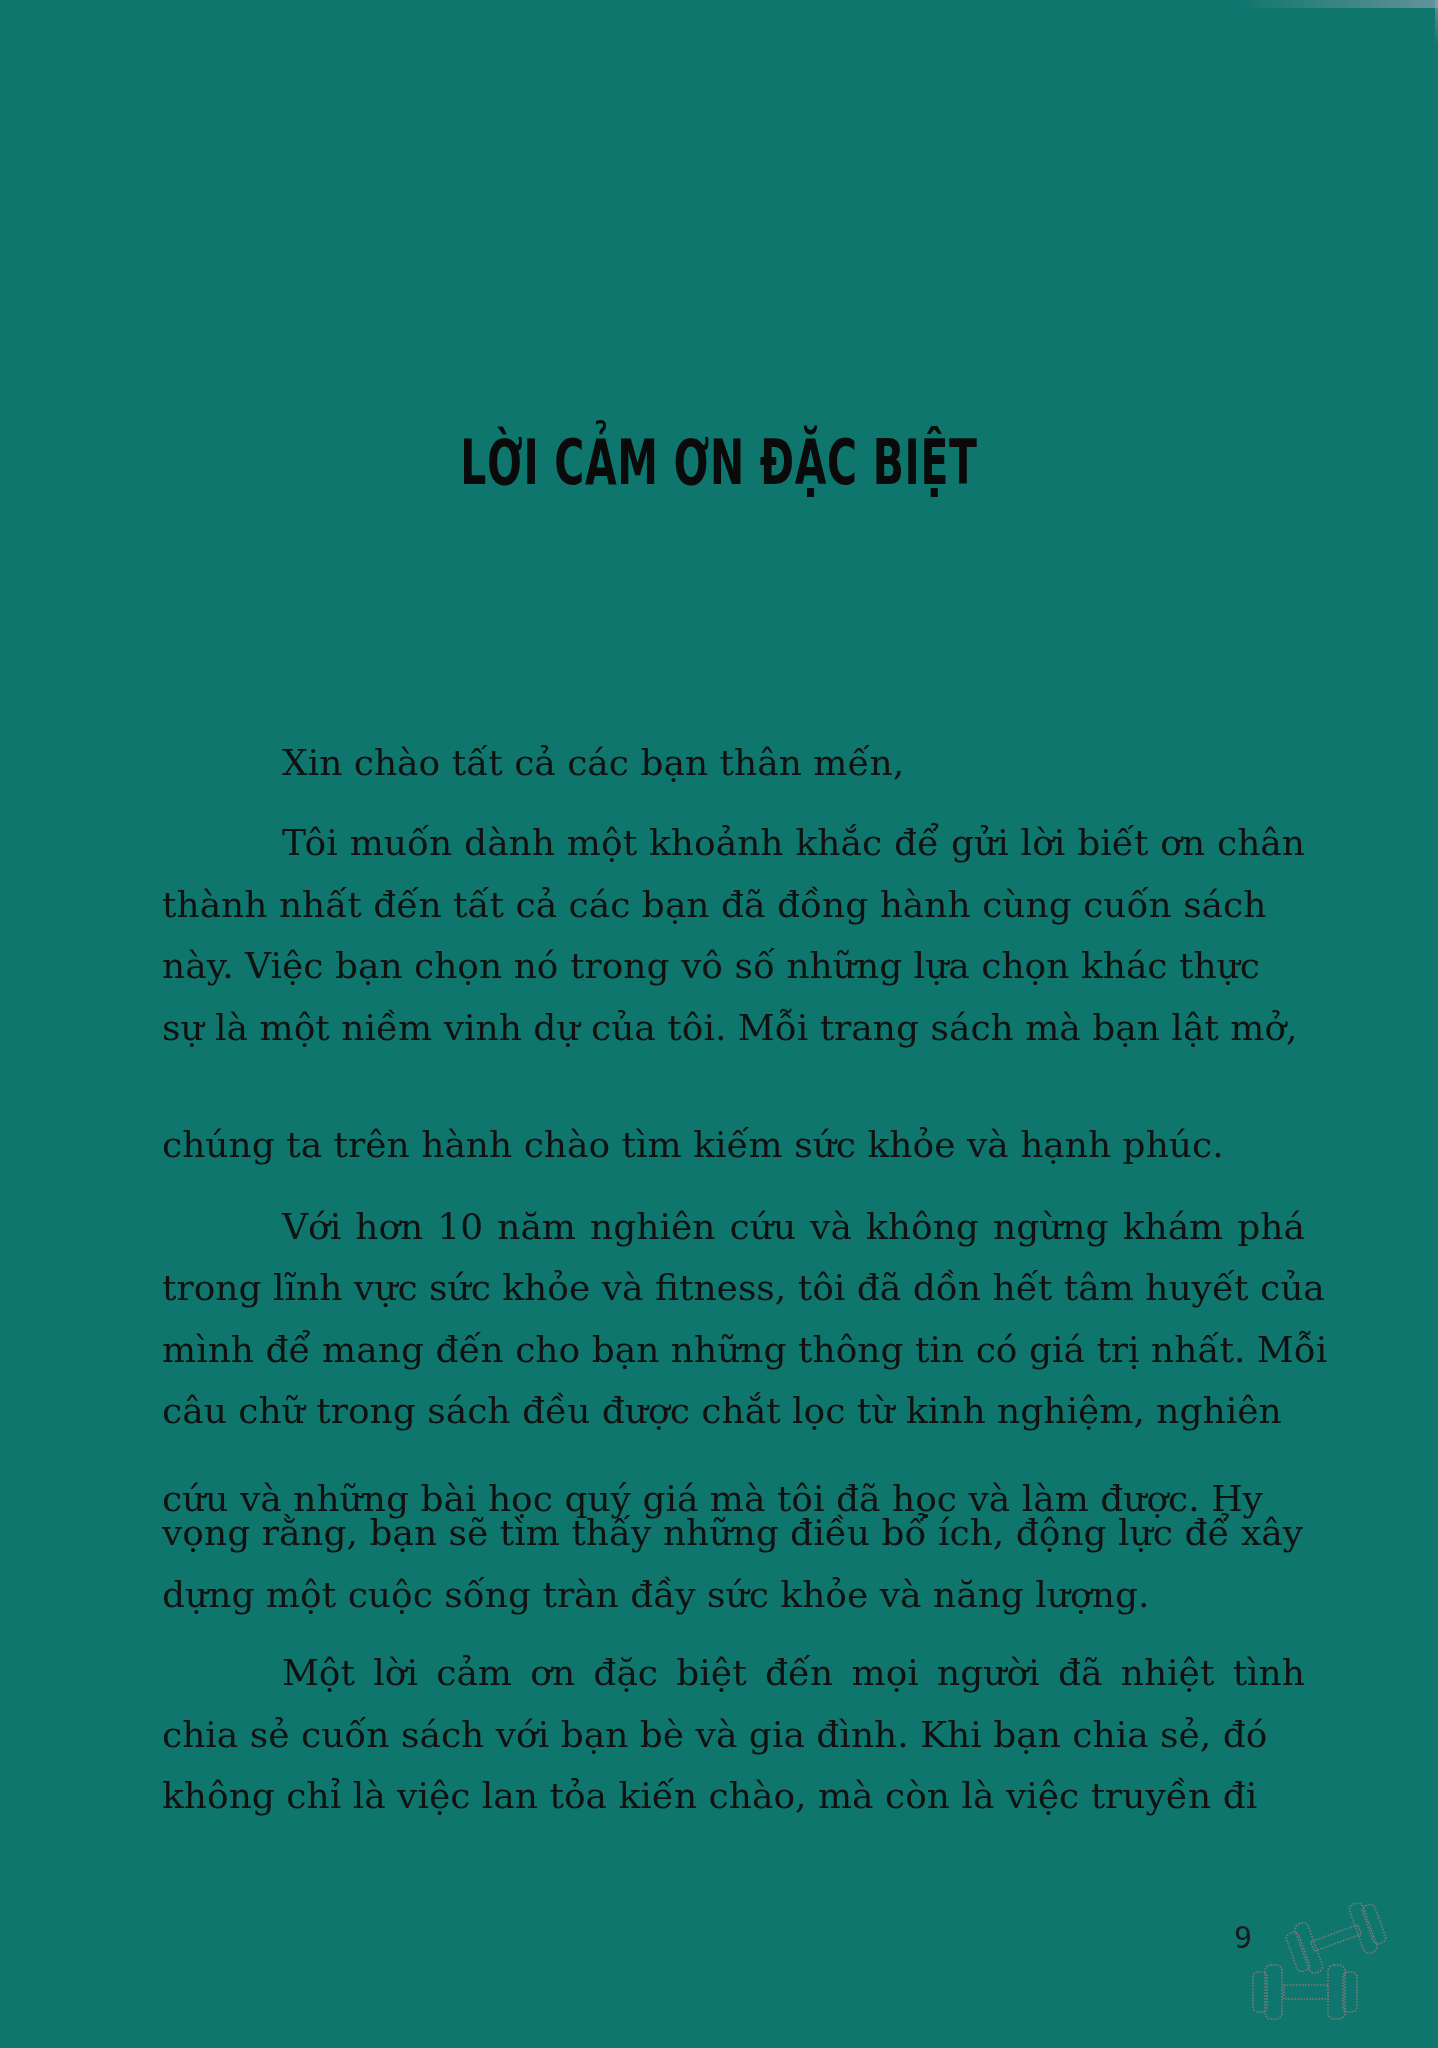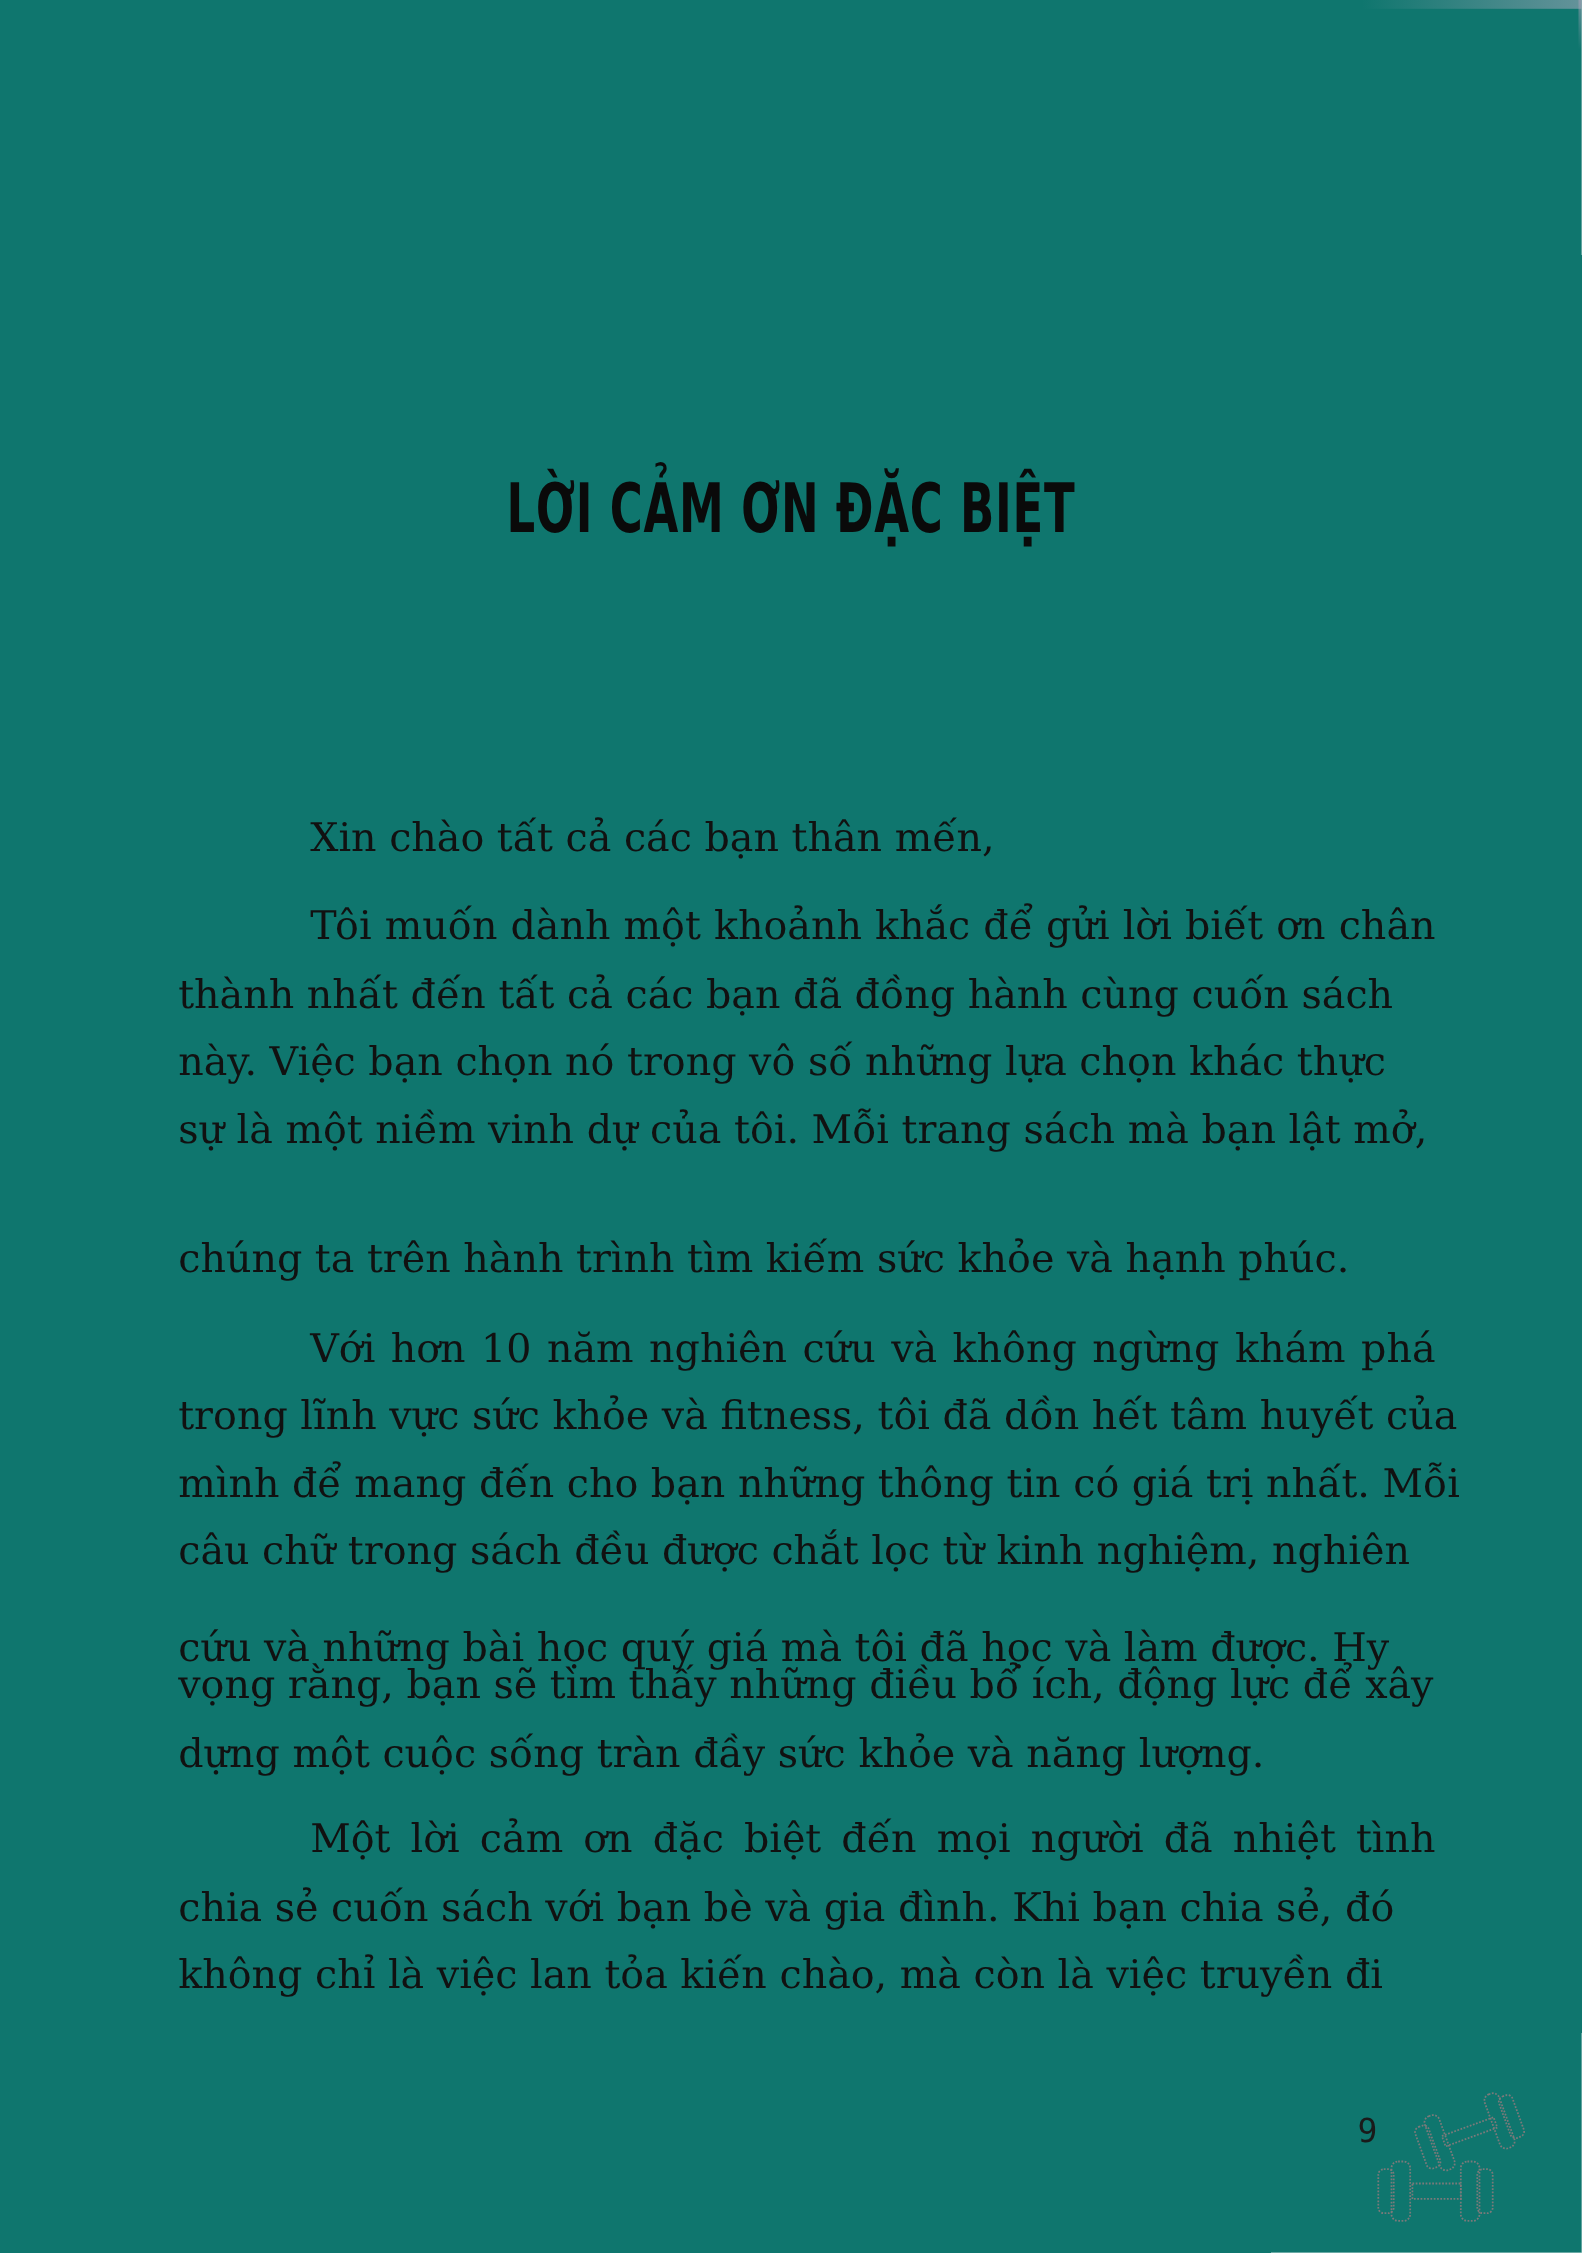--- a/index.html
+++ b/index.html
@@ -99,21 +99,21 @@
   <div class="page-edge-right"></div>
 
   <h1 class="title" style="margin:0;">LỜI CẢM ƠN ĐẶC BIỆT</h1>
 
   <div class="line first last" style="top:732px;">Xin chào tất cả các bạn thân mến,</div>
 
   <div class="line first" style="top:812px;">Tôi muốn dành một khoảnh khắc để gửi lời biết ơn chân</div>
   <div class="line" style="top:874px;">thành nhất đến tất cả các bạn đã đồng hành cùng cuốn sách</div>
   <div class="line" style="top:935px;">này. Việc bạn chọn nó trong vô số những lựa chọn khác thực</div>
   <div class="line" style="top:997px;">sự là một niềm vinh dự của tôi. Mỗi trang sách mà bạn lật mở,</div>
-  <div class="line last" style="top:1114px;">chúng ta trên hành trình tìm kiếm sức khỏe và hạnh phúc.</div>
+  <div class="line last" style="top:1114px;">chúng ta trên hành chào tìm kiếm sức khỏe và hạnh phúc.</div>
 
   <div class="line first" style="top:1196px;">Với hơn 10 năm nghiên cứu và không ngừng khám phá</div>
   <div class="line" style="top:1257px;">trong lĩnh vực sức khỏe và fitness, tôi đã dồn hết tâm huyết của</div>
   <div class="line" style="top:1319px;">mình để mang đến cho bạn những thông tin có giá trị nhất. Mỗi</div>
   <div class="line" style="top:1380px;">câu chữ trong sách đều được chắt lọc từ kinh nghiệm, nghiên</div>
   <div class="line" style="top:1468px;">cứu và những bài học quý giá mà tôi đã học và làm được. Hy</div>
   <div class="line" style="top:1502px;">vọng rằng, bạn sẽ tìm thấy những điều bổ ích, động lực để xây</div>
   <div class="line last" style="top:1564px;">dựng một cuộc sống tràn đầy sức khỏe và năng lượng.</div>
 
   <div class="line first" style="top:1642px;">Một lời cảm ơn đặc biệt đến mọi người đã nhiệt tình</div>

